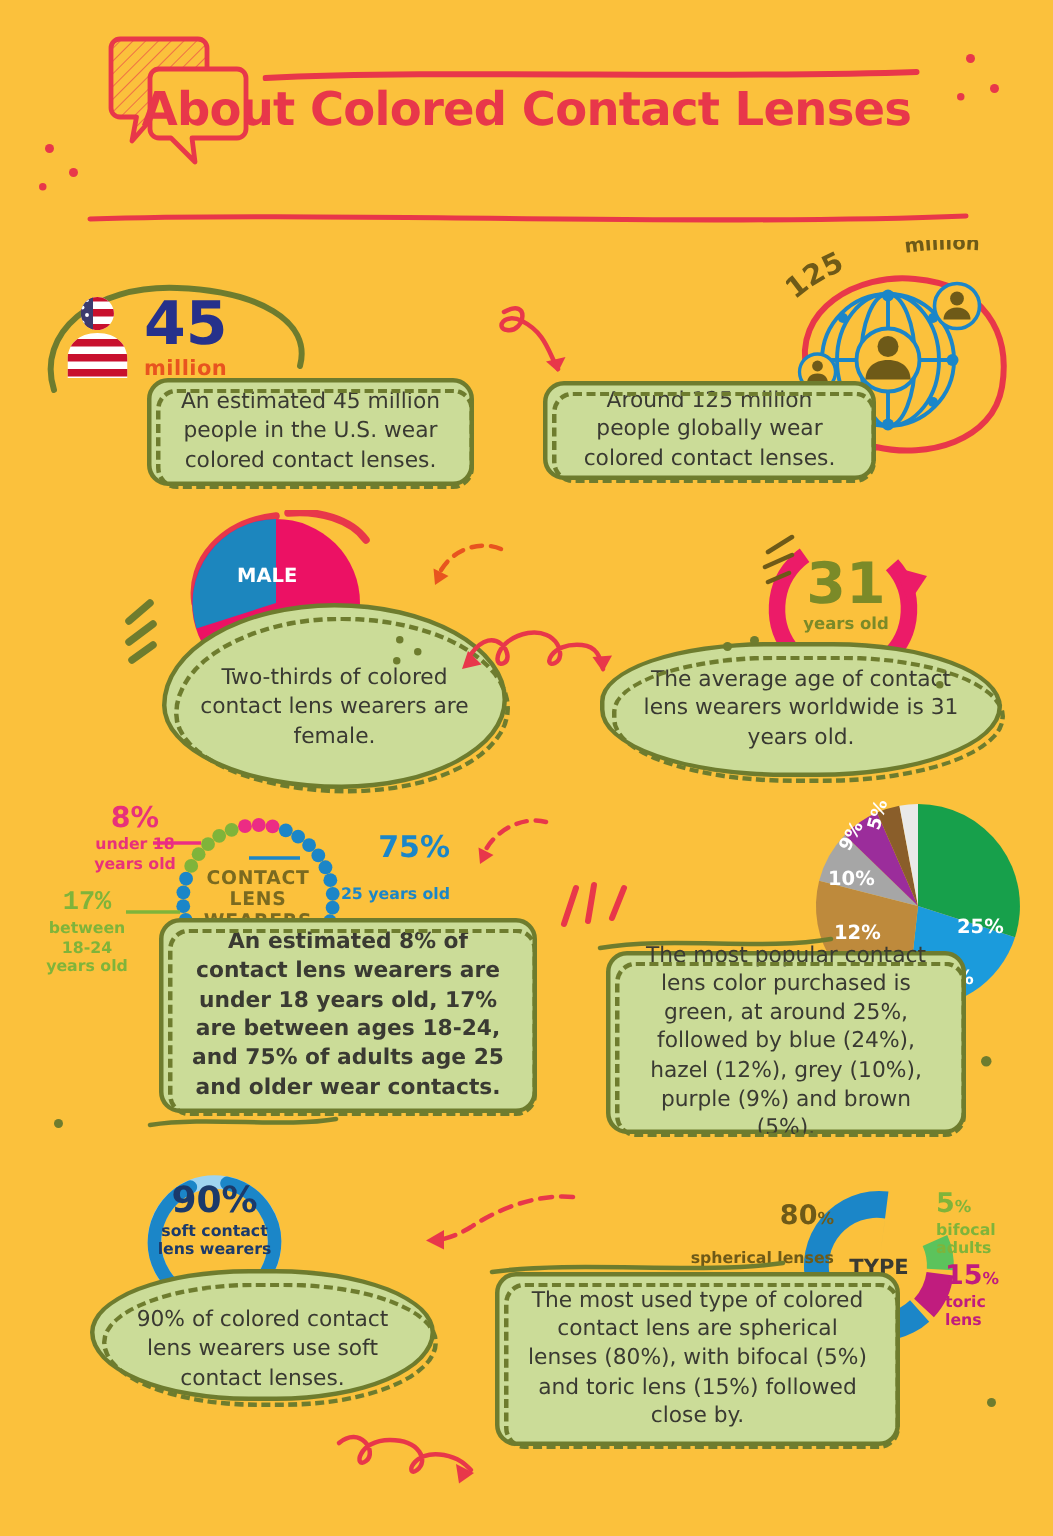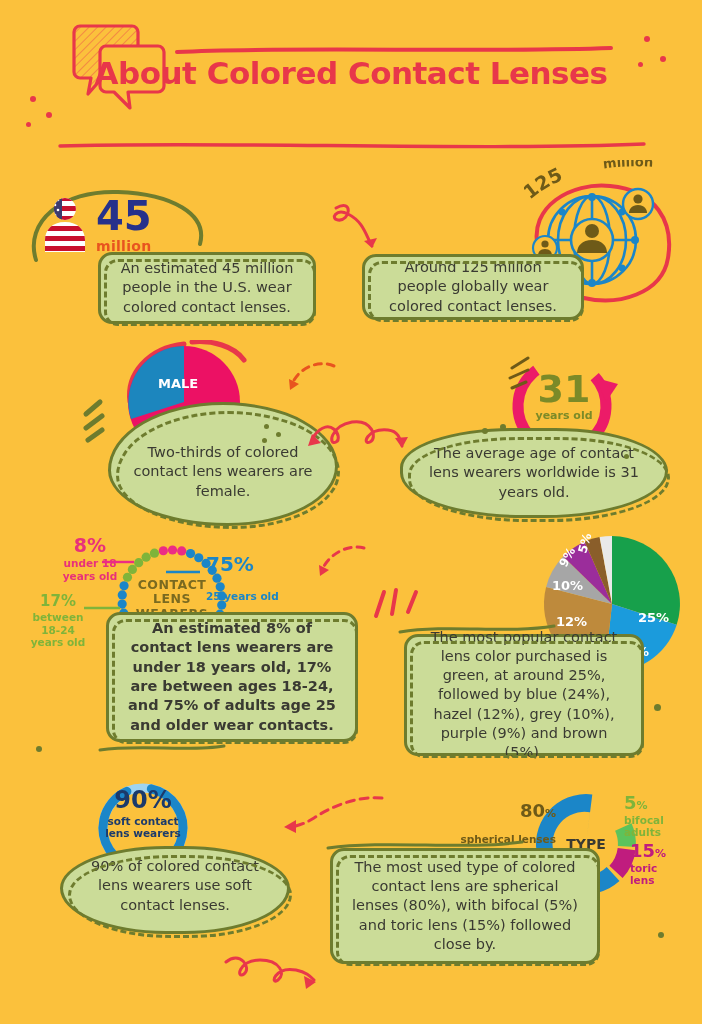--- a/index.html
+++ b/index.html
@@ -23,21 +23,21 @@
   .t2{font-size:31px;}
 
   
   .card{
     background:#CBDC98;
     color:#3A3A32;
     font-size:14.5px;
     line-height:1.33;
     text-align:center;
     box-sizing:border-box;
-    padding:16px 14px;
+    padding:2px 14px;
     position:absolute;
   }
   .card.rounded{border-radius:14px;border:3px solid #6E7C2E;}
   .card.blob{border-radius:50% 50% 48% 52%/55% 52% 48% 45%;border:3px solid #6E7C2E;}
   .stitch{
     position:absolute;border-radius:inherit;
     border:3px dashed #6E7C2E;
     left:3px;top:4px;right:-3px;bottom:-5px;
     pointer-events:none;
   }
@@ -307,30 +307,30 @@
   <div class="abs" style="left:46px;top:534px;width:88px;text-align:center;">
     <div class="lbl-pink" style="font-size:19px;">8%</div>
     <div class="lbl-pink" style="font-size:10.5px;line-height:1.2;margin-top:1px;">under 18</div>
     <div class="lbl-pink" style="font-size:10.5px;line-height:1.2;">years old</div>
   </div>
   <svg class="abs" style="left:102px;top:558px;" width="34" height="8">
     <line x1="0" y1="4" x2="32" y2="4" stroke="#EC2C84" stroke-width="2.4"></line>
   </svg>
 
   <div class="abs" style="left:16px;top:592px;width:84px;text-align:center;">
-    <div class="lbl-green" style="font-size:15px;">17%</div>
+    <div class="lbl-green" style="font-size:18px;font-family:Liberation Mono, monospace;">17%</div>
     <div class="lbl-green" style="font-size:10.5px;line-height:1.2;margin-top:1px;">between</div>
     <div class="lbl-green" style="font-size:10.5px;line-height:1.2;">18-24</div>
     <div class="lbl-green" style="font-size:10.5px;line-height:1.2;">years old</div>
   </div>
   <svg class="abs" style="left:84px;top:604px;" width="38" height="8">
     <line x1="0" y1="4" x2="36" y2="4" stroke="#7FB43A" stroke-width="2.4"></line>
   </svg>
 
-  <div class="abs" style="left:206px;top:552px;width:116px;">
+  <div class="abs" style="left:184px;top:552px;width:116px;text-align:right;">
     <div class="lbl-blue" style="font-size:20px;">75%</div>
     <div class="lbl-blue" style="font-size:10.5px;margin-top:14px;">25 years old</div>
   </div>
   <svg class="abs" style="left:166px;top:568px;" width="36" height="8">
     <line x1="0" y1="4" x2="34" y2="4" stroke="#1B86C8" stroke-width="2.4"></line>
   </svg>
 
   <div class="card rounded" style="left:106px;top:612px;width:252px;height:130px;display:flex;align-items:center;justify-content:center;font-weight:bold;">
     <div class="stitch"></div>
     <span>An estimated 8% of contact lens wearers are under 18 years old, 17% are between ages 18-24, and 75% of adults age 25 and older wear contacts.</span>

